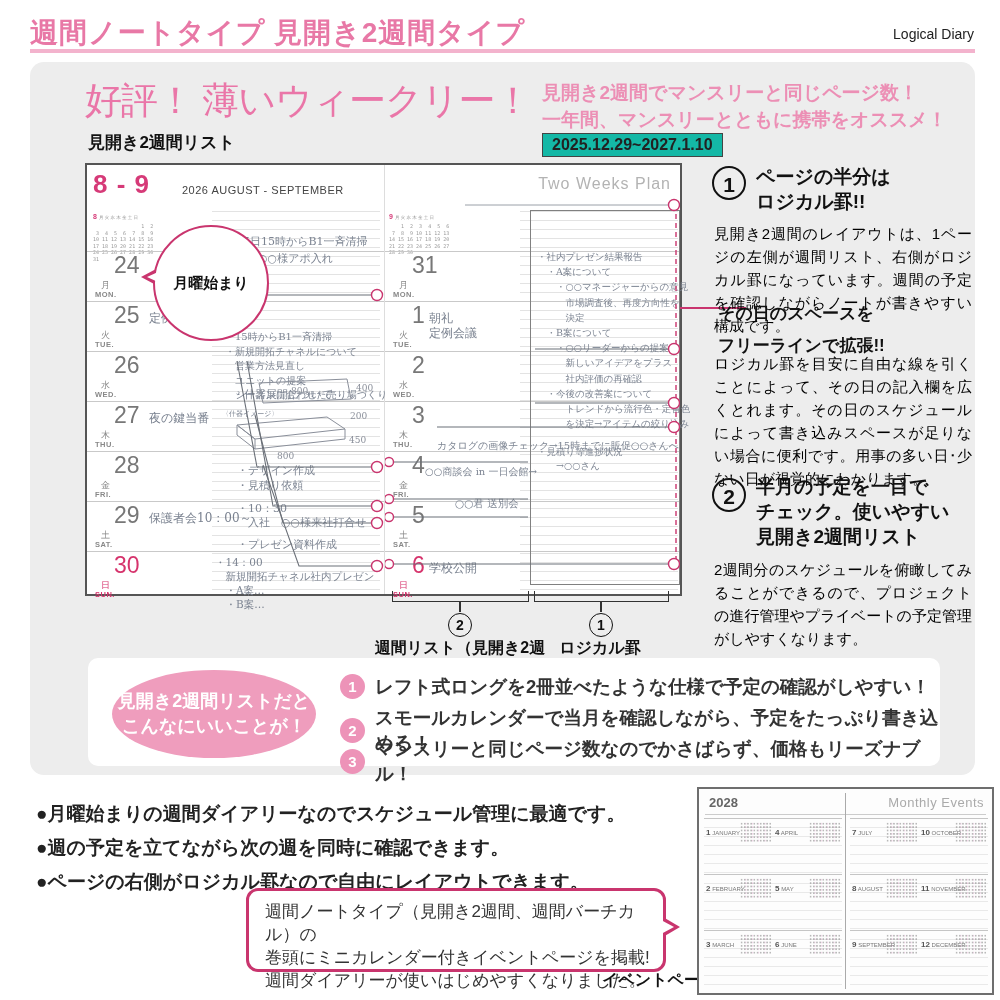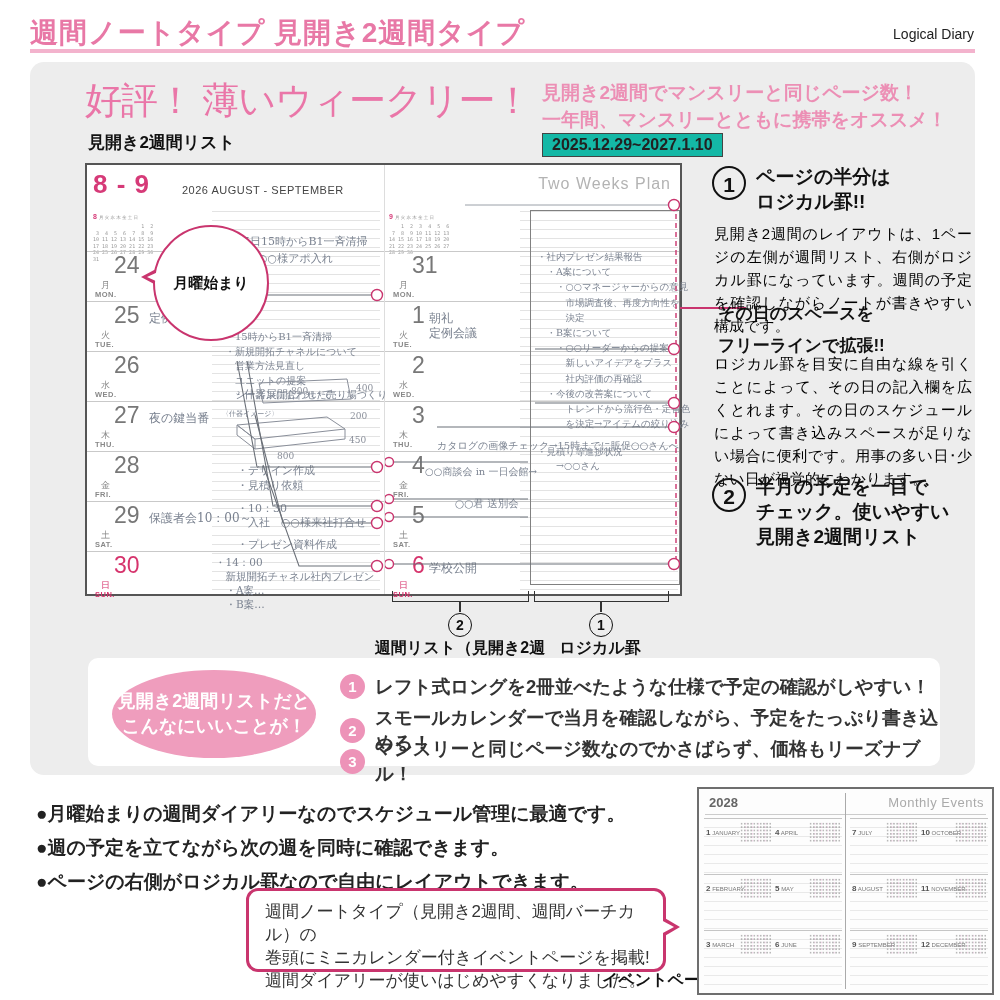--- a/index.html
+++ b/index.html
@@ -356,20 +356,21 @@
   <div class="abs expl-body" style="left:684px;top:160px;">見開き2週間のレイアウトは、1ページの左側が週間リスト、右側がロジカル罫になっています。週間の予定を確認しながらノートが書きやすい構成です。</div>
 
   <div class="abs fl-title" style="left:688px;top:236px;">その日のスペースを
 フリーラインで拡張!!</div>
   <div class="abs expl-body" style="left:684px;top:290px;">ロジカル罫を目安に自由な線を引くことによって、その日の記入欄を広くとれます。その日のスケジュールによって書き込みスペースが足りない場合に便利です。用事の多い日･少ない日が視覚的にわかります。</div>
 
   <div class="abs bignum" style="left:682px;top:416px;">2</div>
   <div class="abs expl-title" style="left:726px;top:412px;">半月の予定を一目で
 チェック。使いやすい
 見開き2週間リスト</div>
+  <div class="abs expl-body" style="left:684px;top:496px;">2週間分のスケジュールを俯瞰してみることができるので、プロジェクトの進行管理やプライベートの予定管理がしやすくなります。</div>
 
   <div class="abs white-box">
     <div class="abs ellipse">見開き2週間リストだと
 こんなにいいことが！</div>
     <div>
 
         <div class="bitem" style="top: 16px;">
           <span class="bnum">1</span>
           <span class="btext">レフト式ロングを2冊並べたような仕様で予定の確認がしやすい！</span>
         </div>

